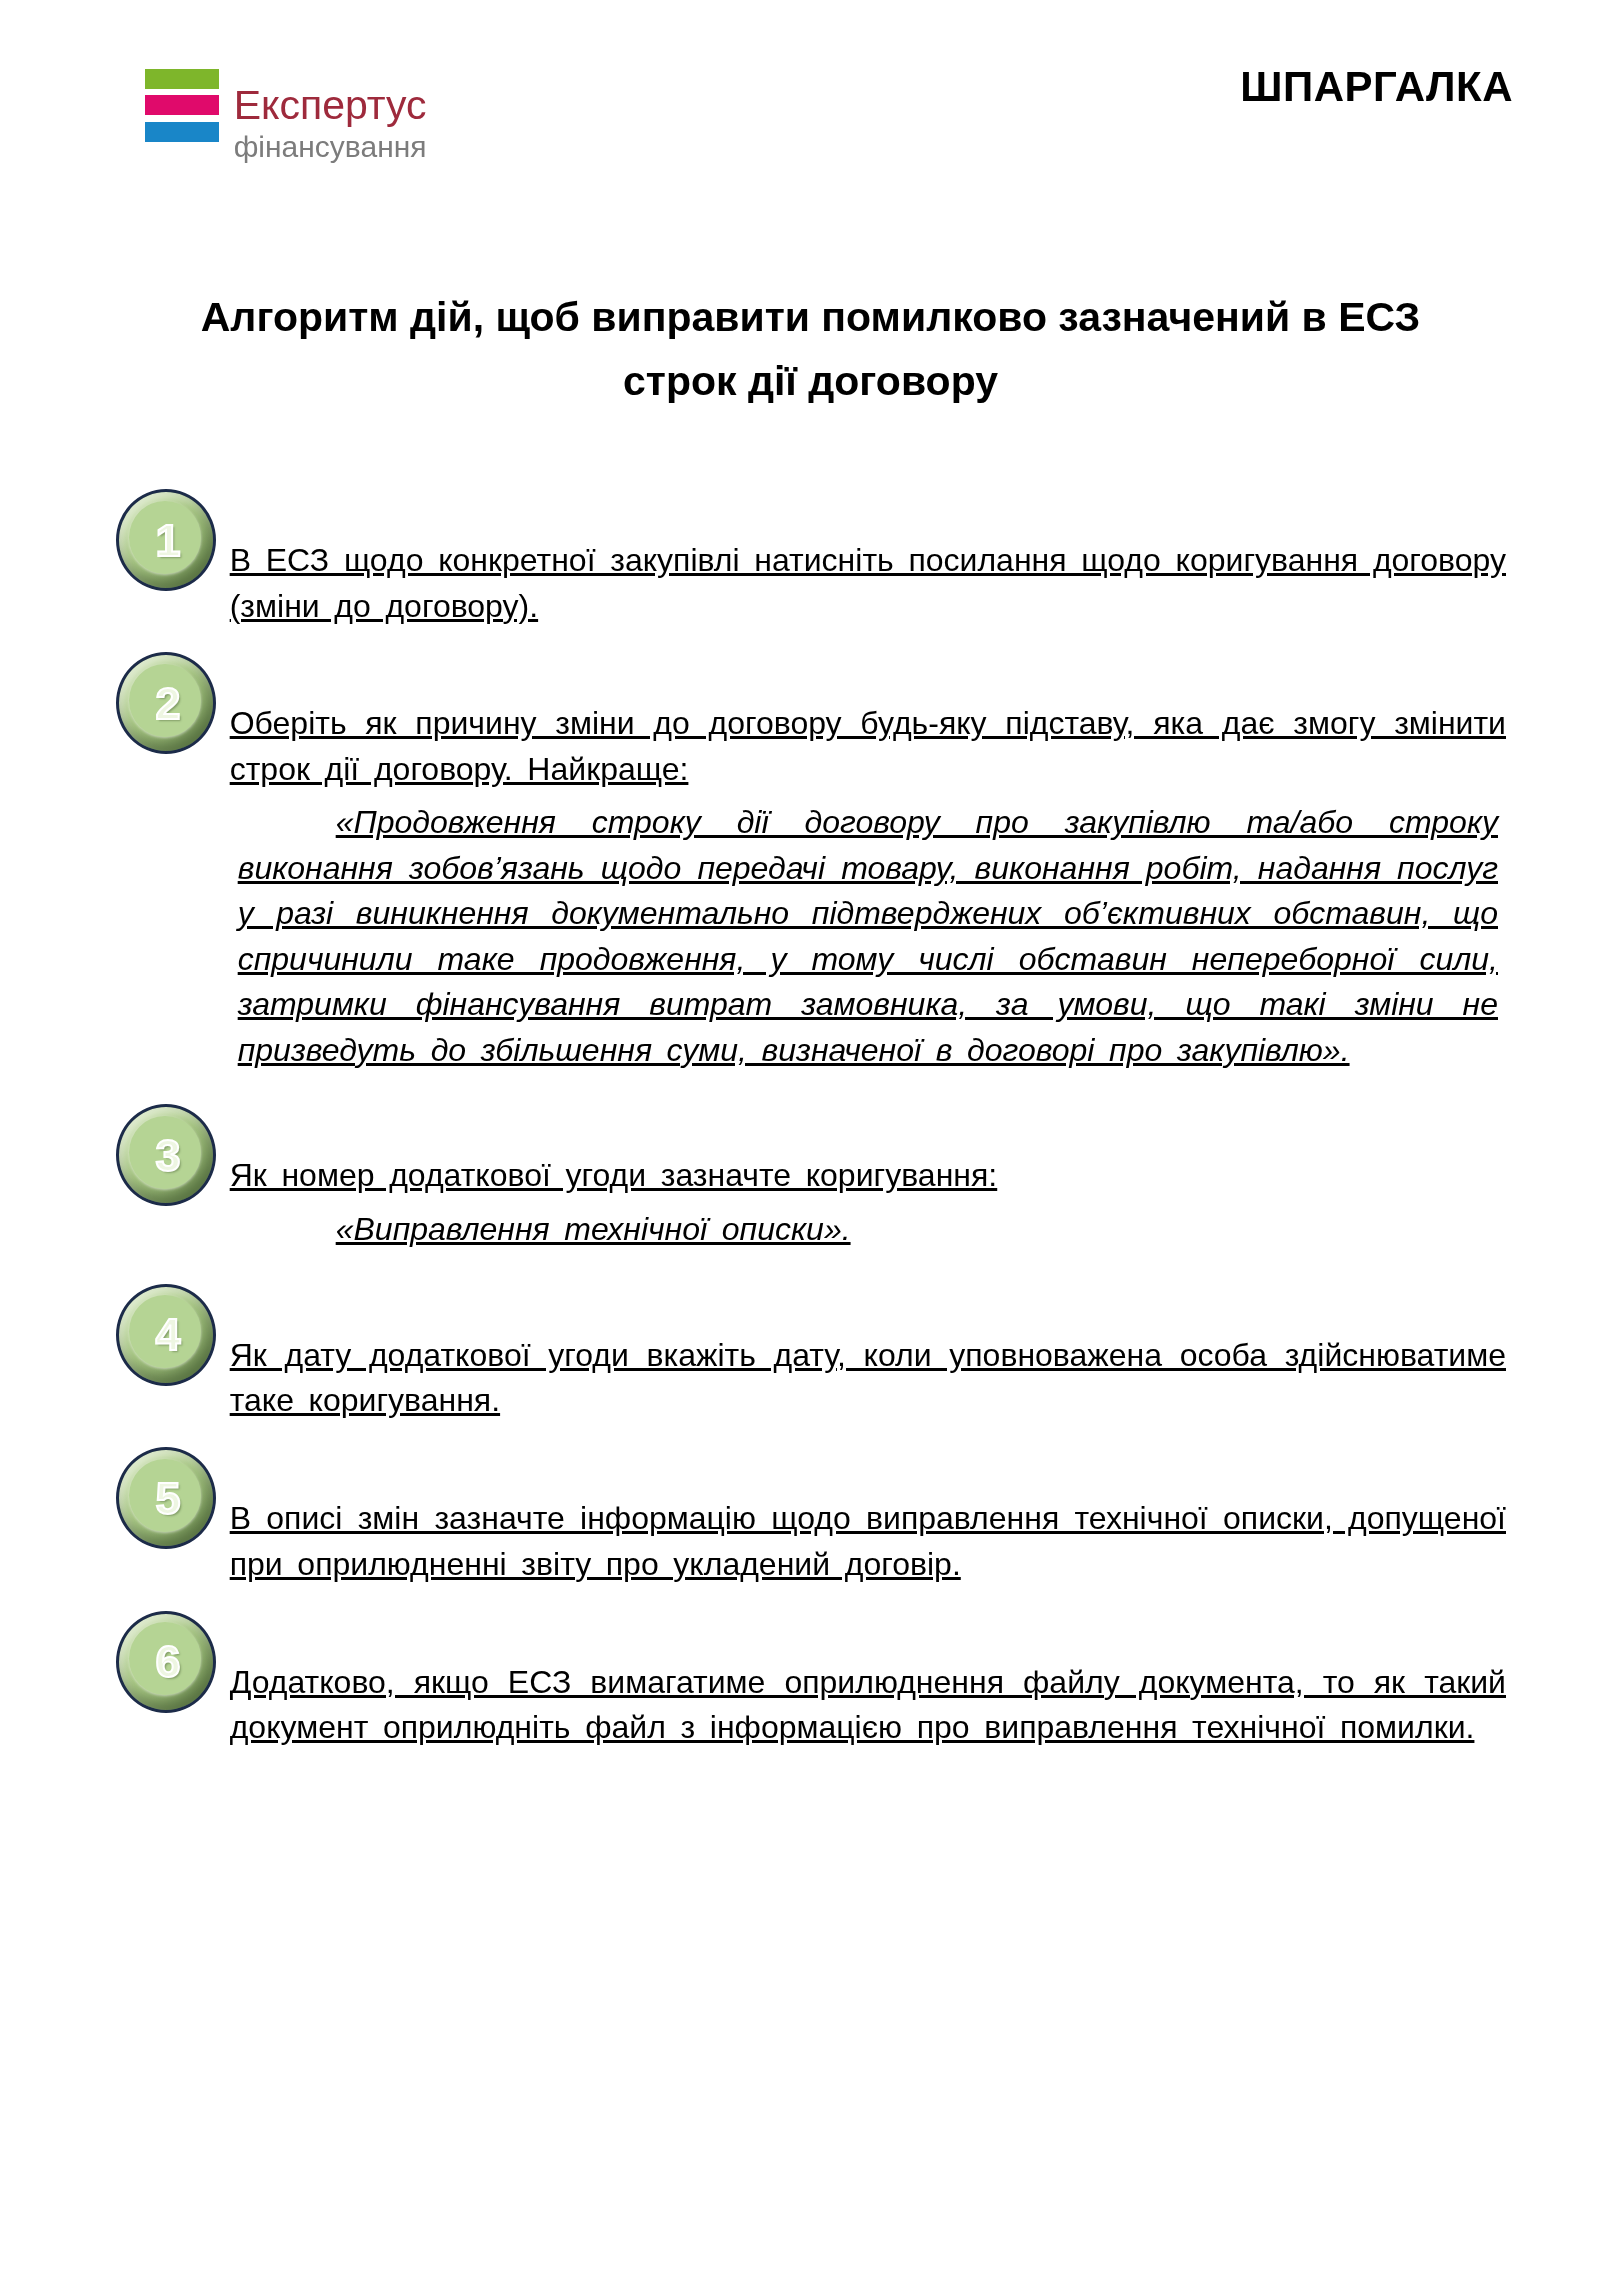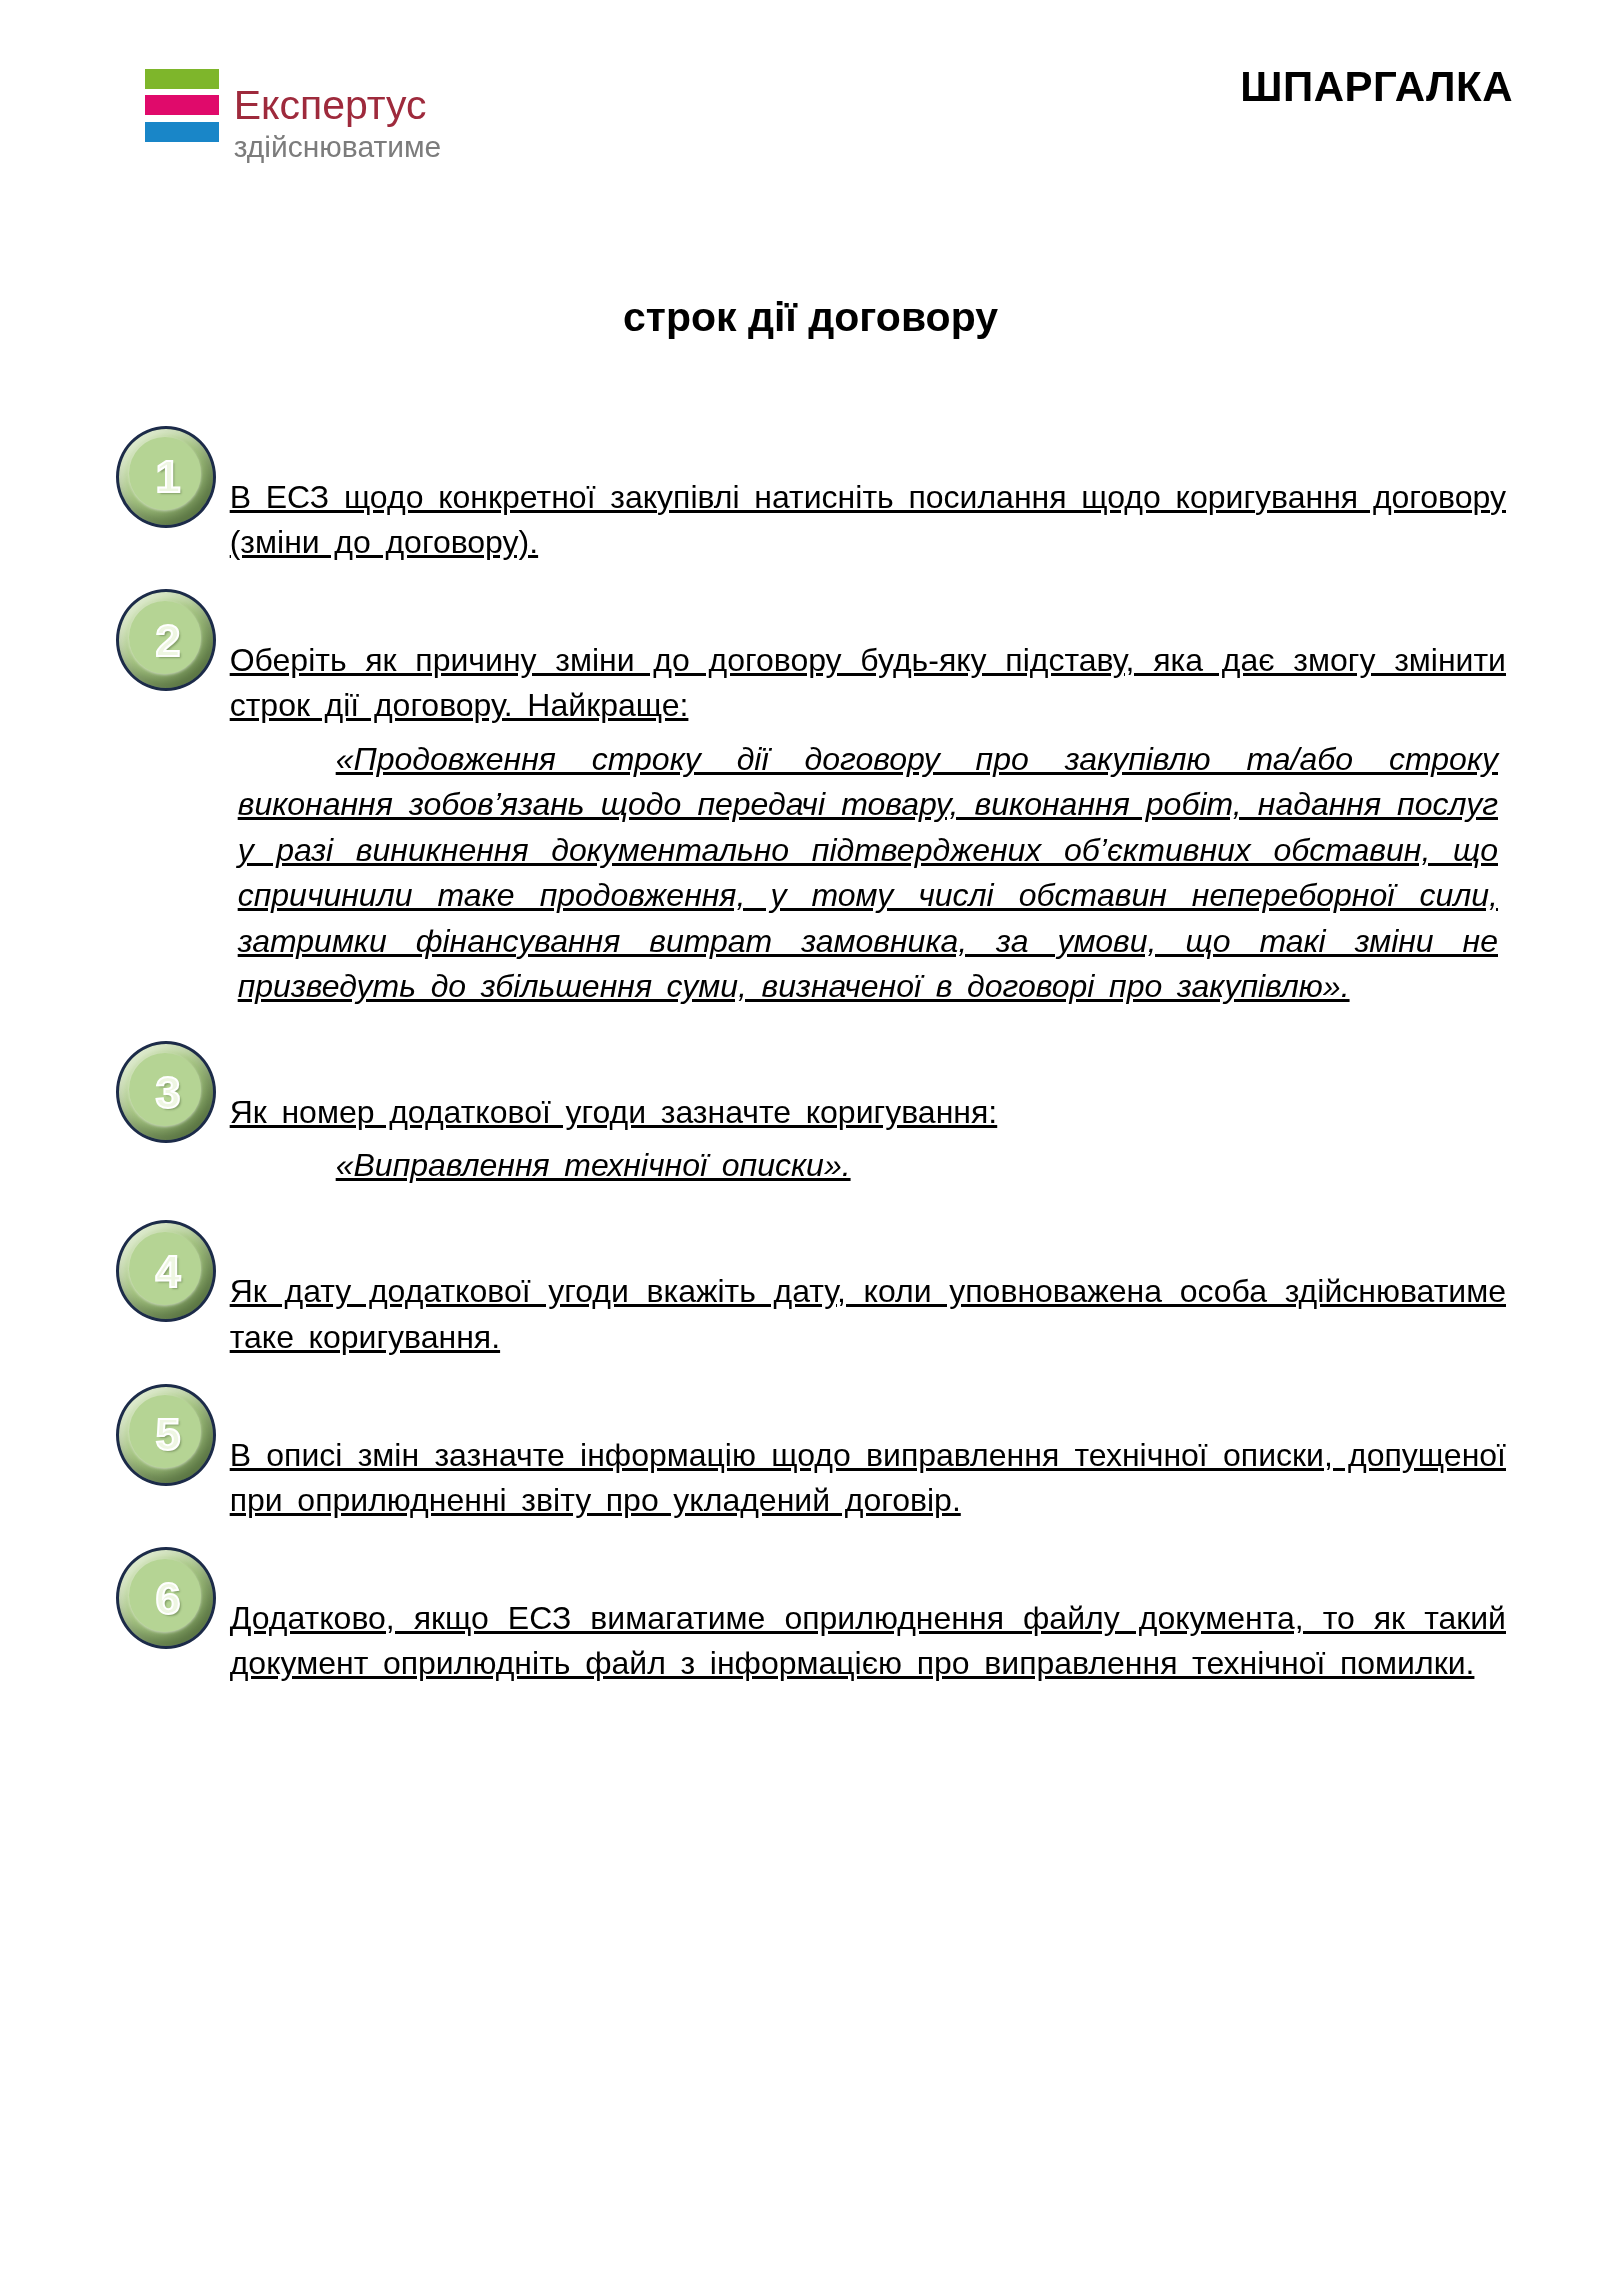--- a/index.html
+++ b/index.html
@@ -141,27 +141,28 @@
 <div class="page">
 
   <div class="logo">
     <div class="logo-bars">
       <div class="logo-bar green"></div>
       <div class="logo-bar pink"></div>
       <div class="logo-bar blue"></div>
     </div>
     <div class="logo-text">
       <div class="logo-brand">Експертус</div>
-      <div class="logo-sub">здійснюватиме</div>
+      <div class="logo-sub">фінансування</div>
     </div>
   </div>
 
   <div class="sheet-type">ШПАРГАЛКА</div>
 
   <div class="doc-title">
+    <div>Алгоритм дій, щоб виправити помилково зазначений в ЕСЗ</div>
     <div>строк дії договору</div>
   </div>
 
   <div class="steps">
 
     <div class="step">
       <div class="badge">
         <div class="badge-inner">
           <span class="badge-num">1</span>
         </div>

